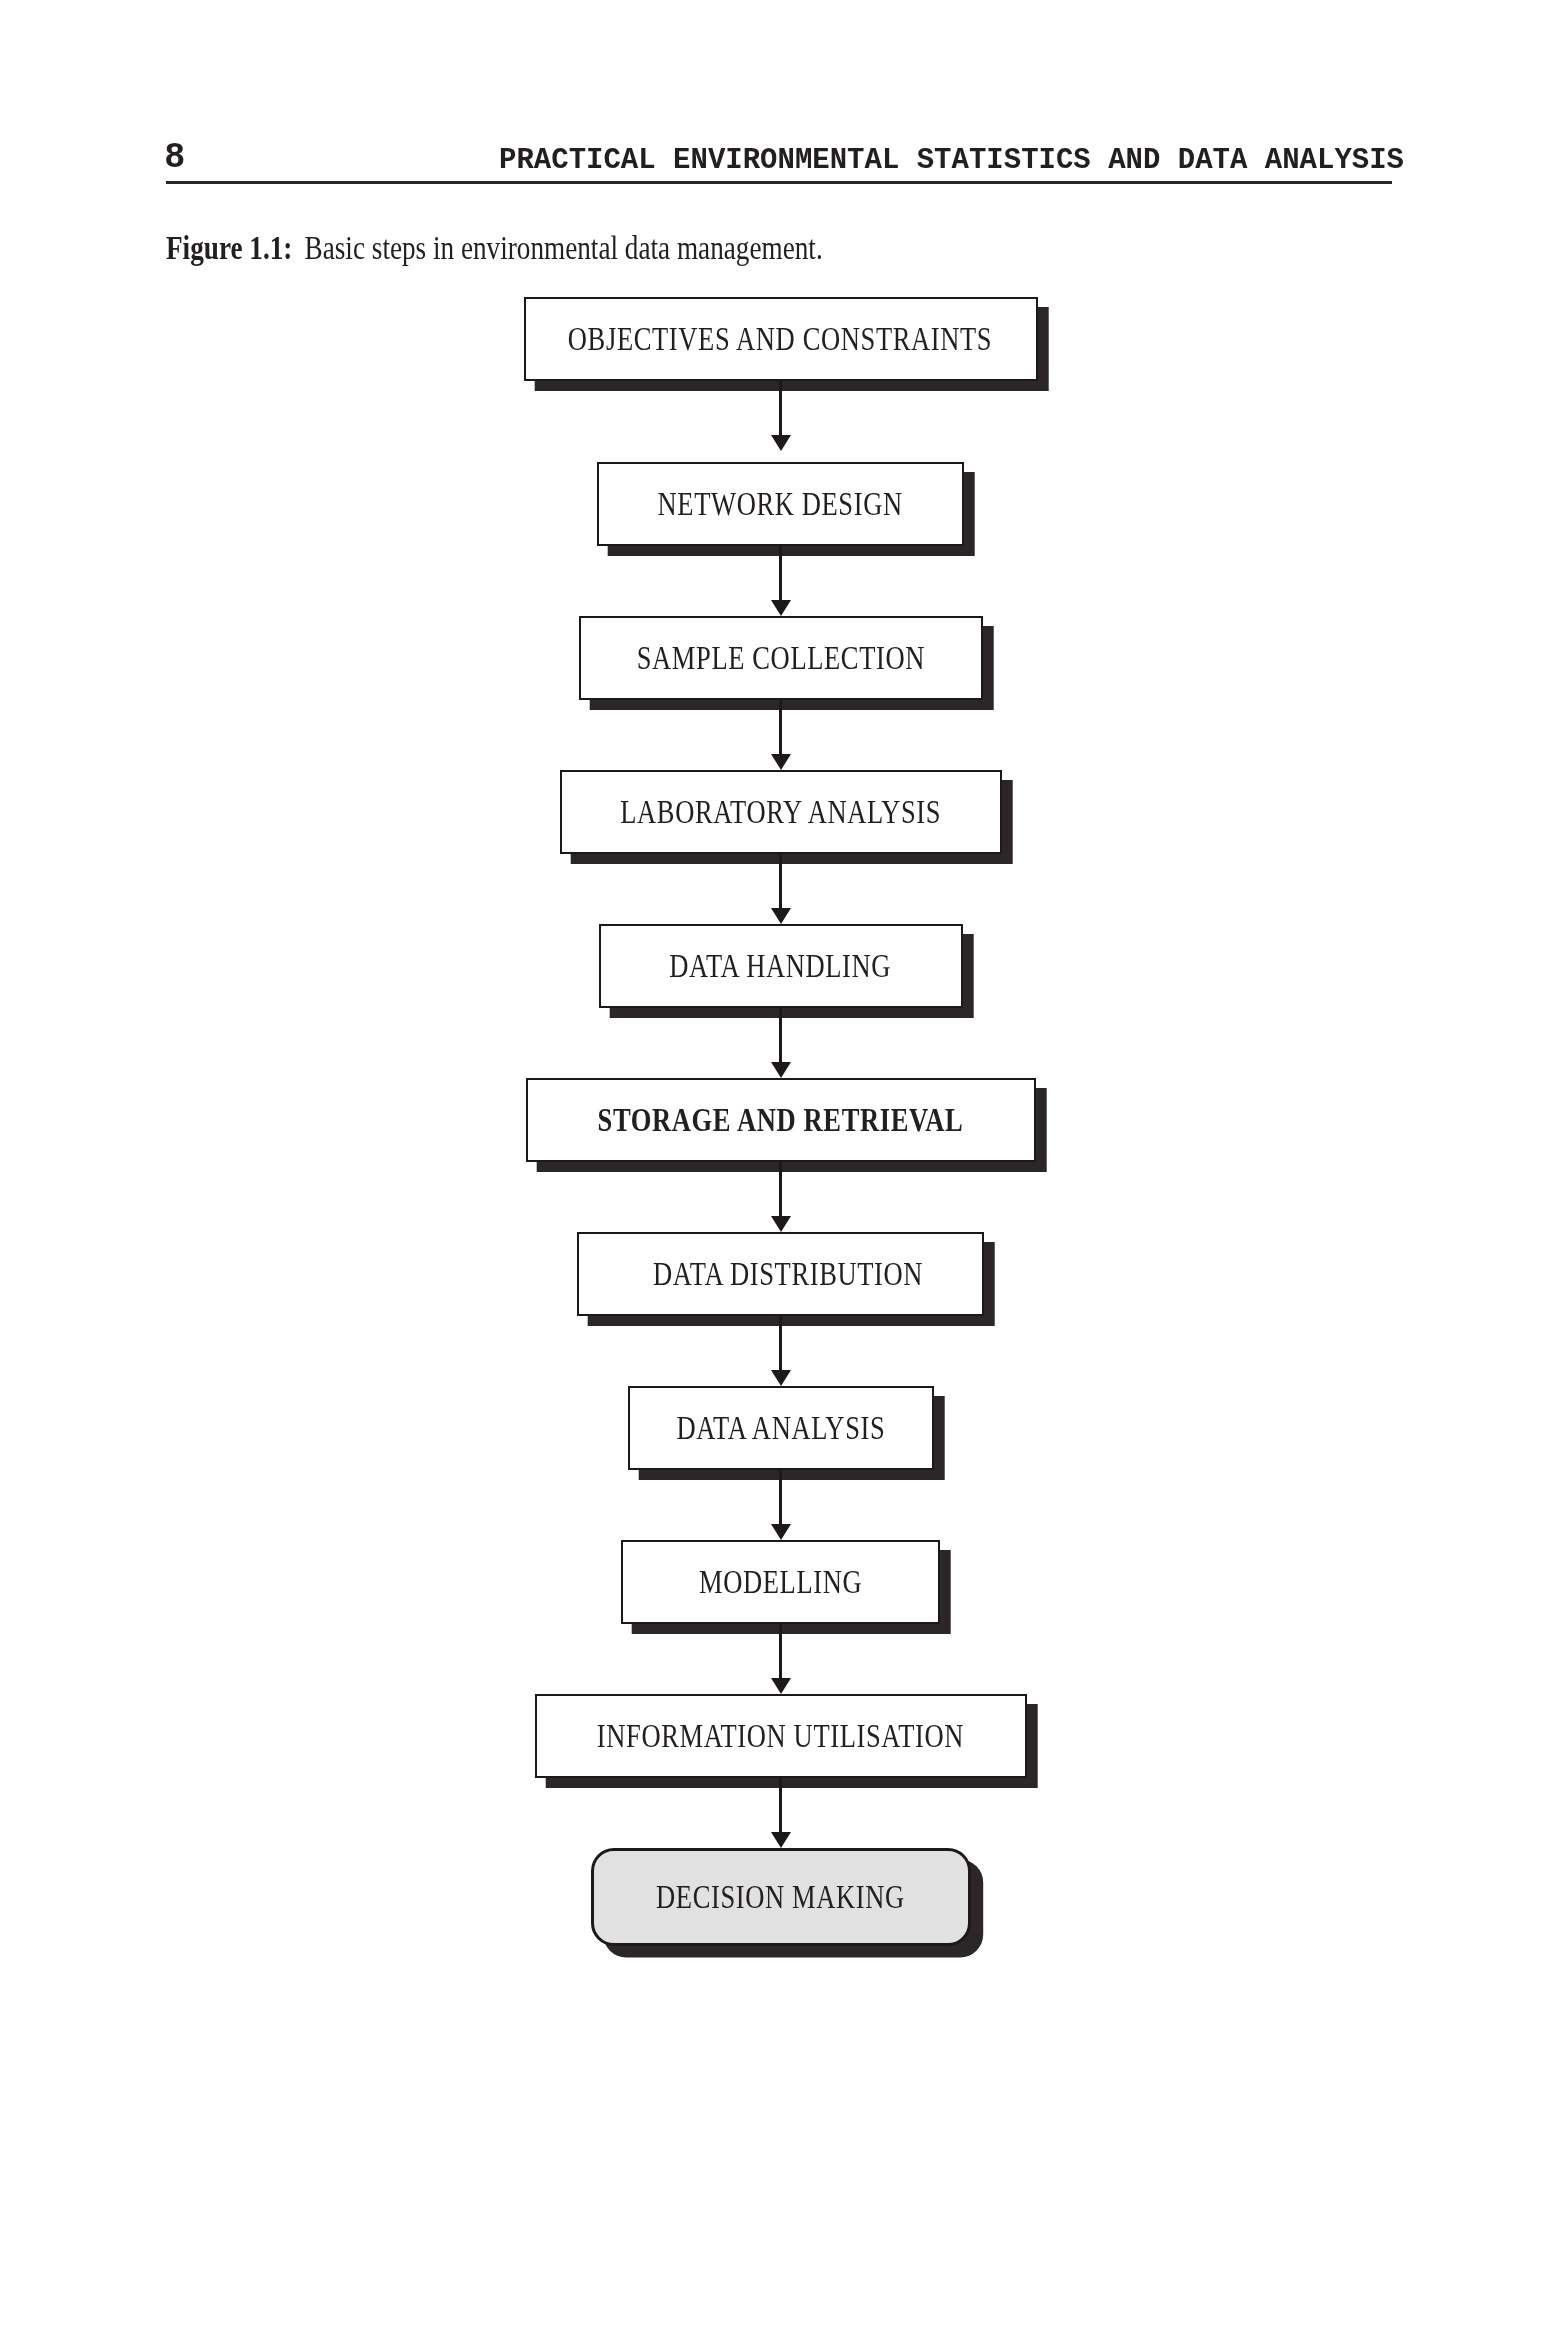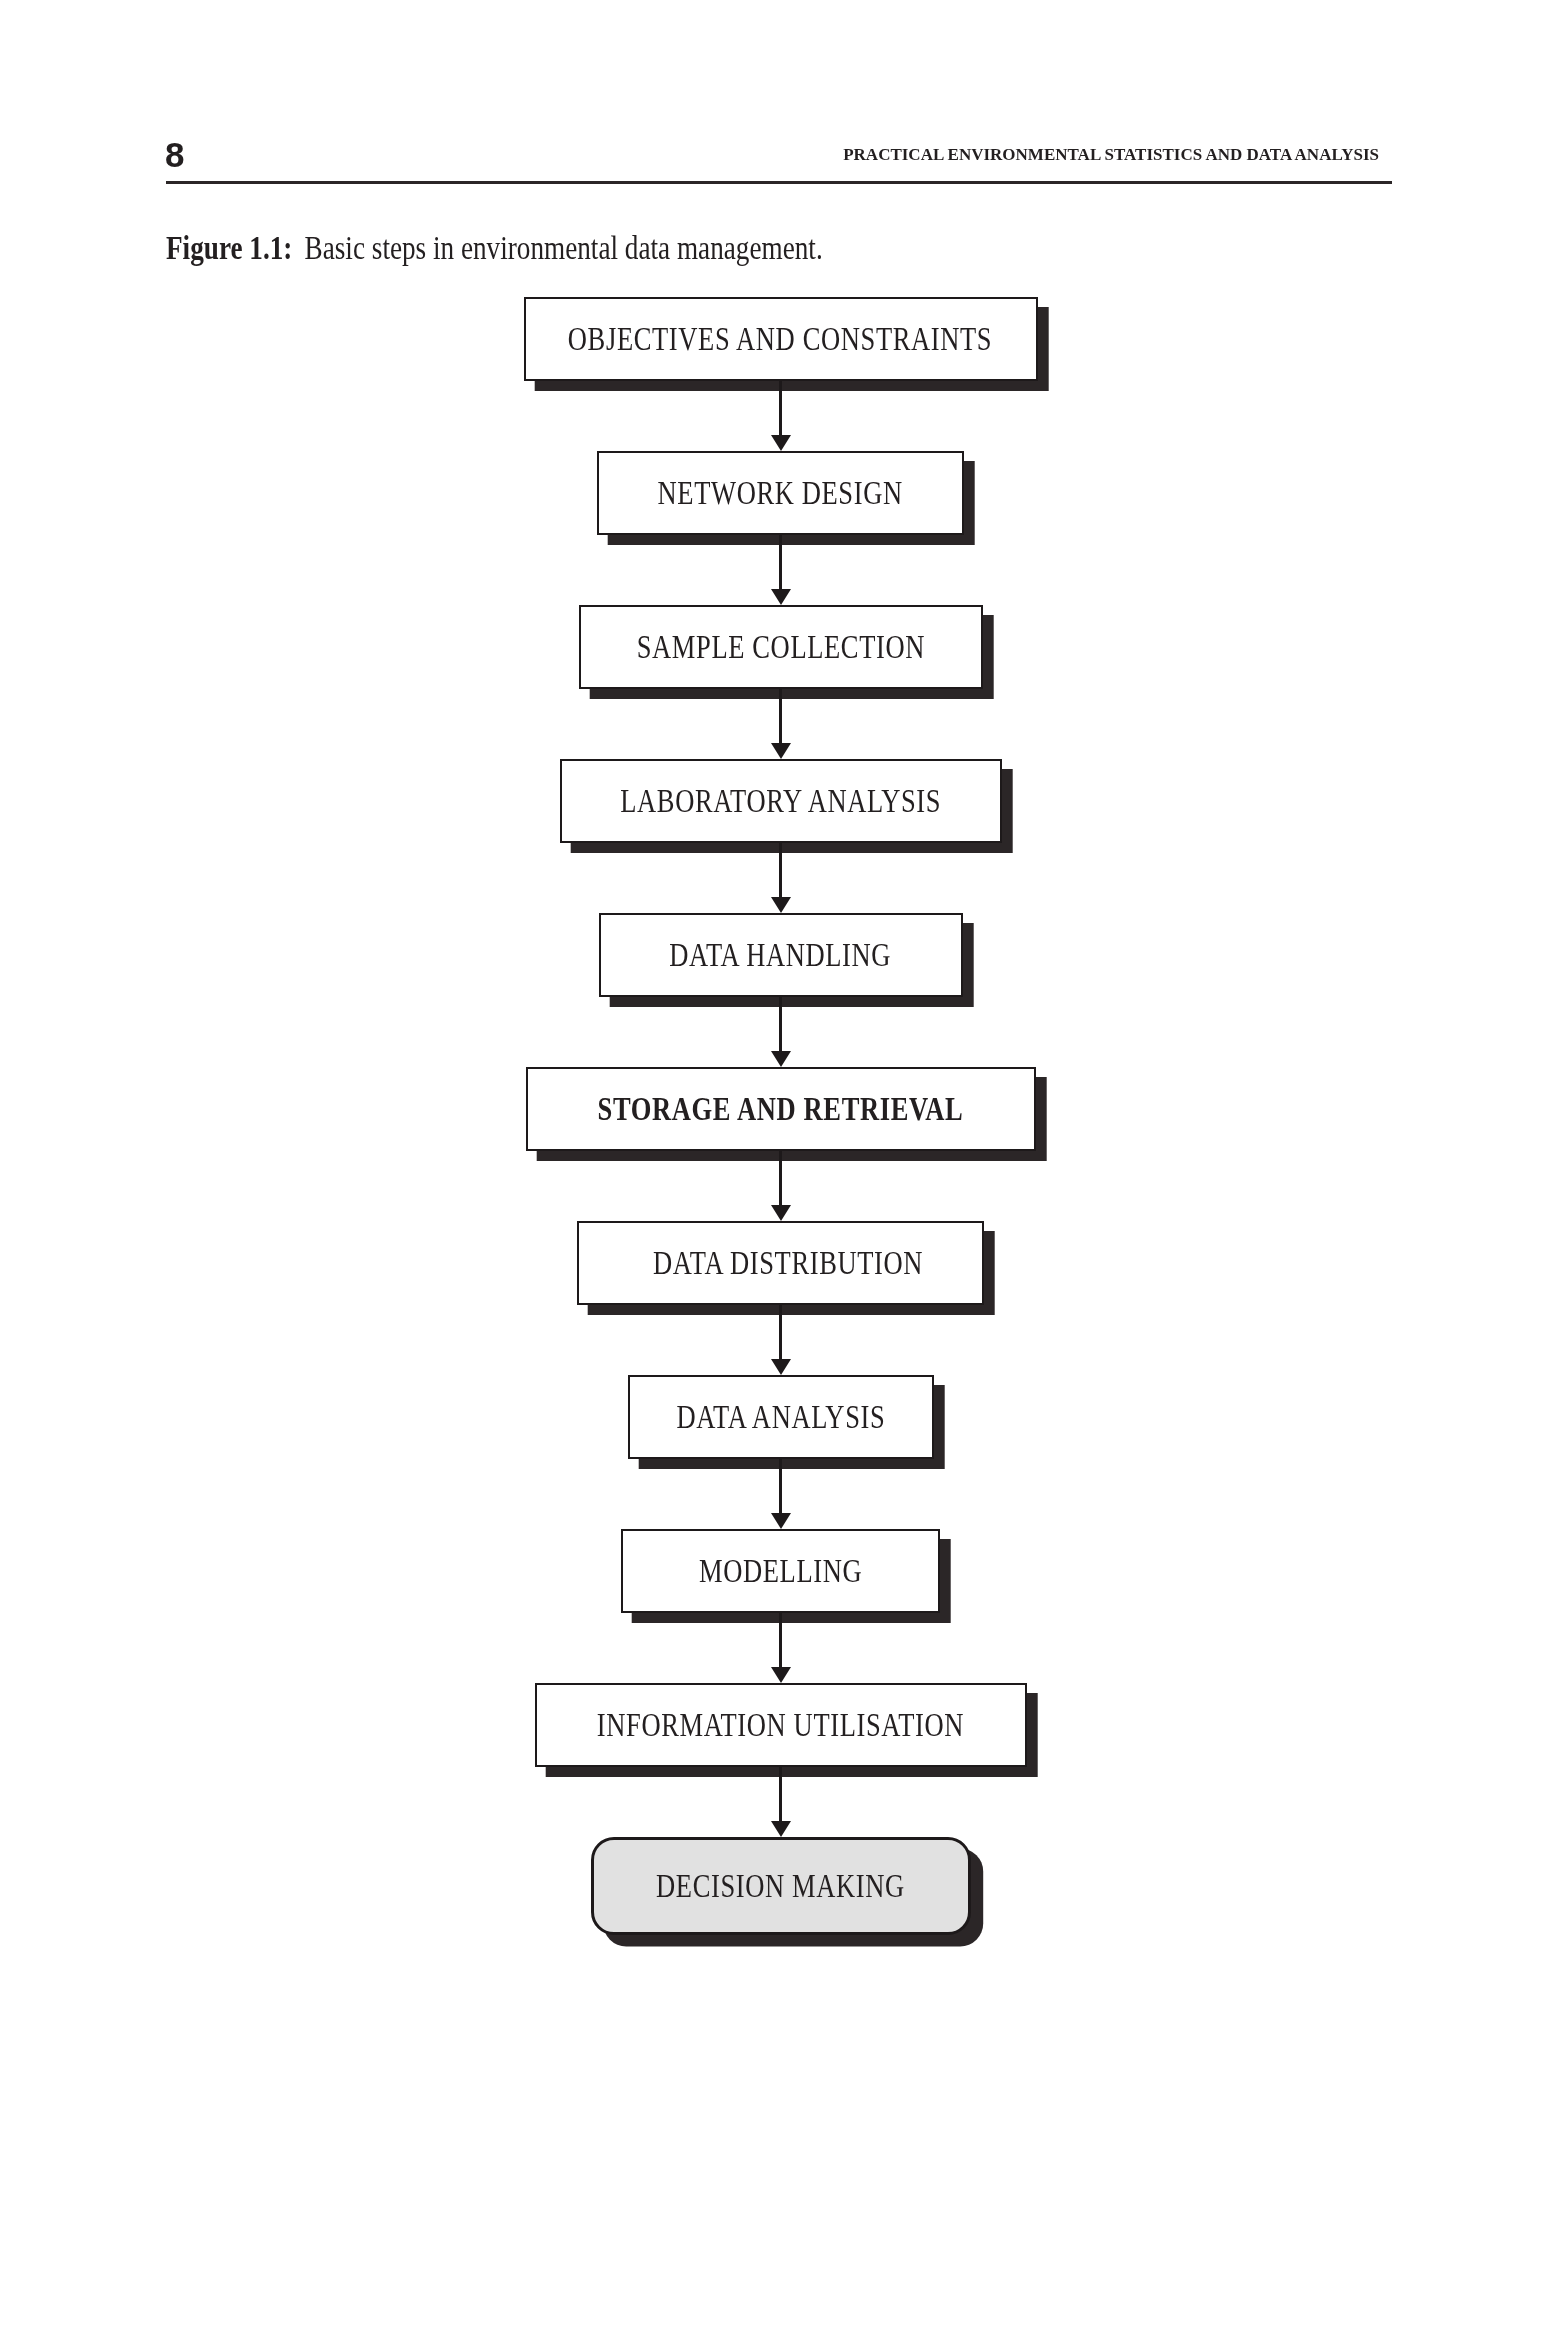--- a/index.html
+++ b/index.html
@@ -31,25 +31,25 @@
     left: 165px;
     top: 137px;
     font-family: "Liberation Sans", sans-serif;
     font-weight: 700;
     font-size: 35px;
     line-height: 1;
     color: var(--ink);
   }
   .running-title {
     position: absolute;
-    right: 182px;
+    right: 157px;
     top: 146px;
-    font-family: Liberation Serif, serif;
+    font-family: Liberation Mono, monospace;
     font-weight: 700;
-    font-size: 17px;
+    font-size: 29px;
     line-height: 1;
     letter-spacing: 0px;
     color: var(--ink);
     white-space: nowrap;
   }
   .header-rule {
     position: absolute;
     left: 166px;
     width: 1226px;
     top: 181px;
@@ -145,21 +145,21 @@
   </p>
 
   <div class="flowchart" id="flowchart">
       <div class="flow-box" style="width: 514px;">
         <span class="box-label">OBJECTIVES AND CONSTRAINTS</span>
       </div>
       <div class="flow-arrow">
         <div class="stem"></div>
         <div class="head"></div>
       </div>
-      <div class="flow-box" style="width: 367px;">
+      <div class="flow-box" style="width: 367px; margin-top: 11px;">
         <span class="box-label">NETWORK DESIGN</span>
       </div>
       <div class="flow-arrow">
         <div class="stem"></div>
         <div class="head"></div>
       </div>
       <div class="flow-box" style="width: 404px;">
         <span class="box-label">SAMPLE COLLECTION</span>
       </div>
       <div class="flow-arrow">

